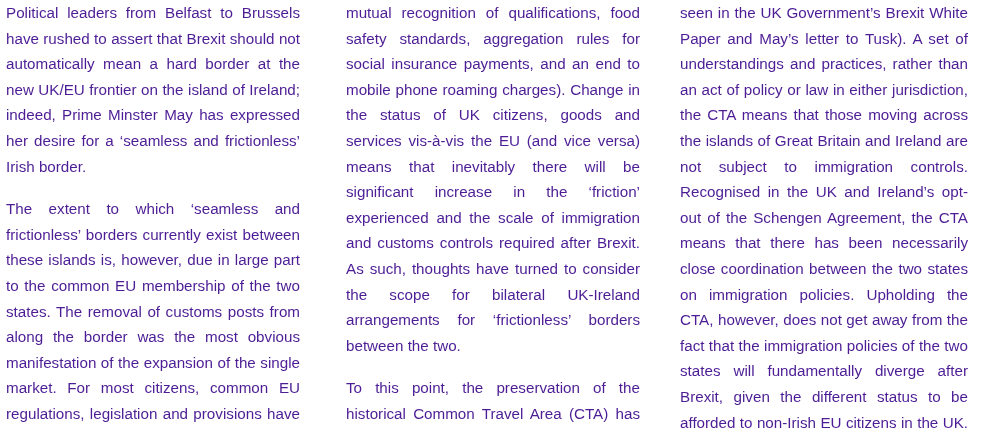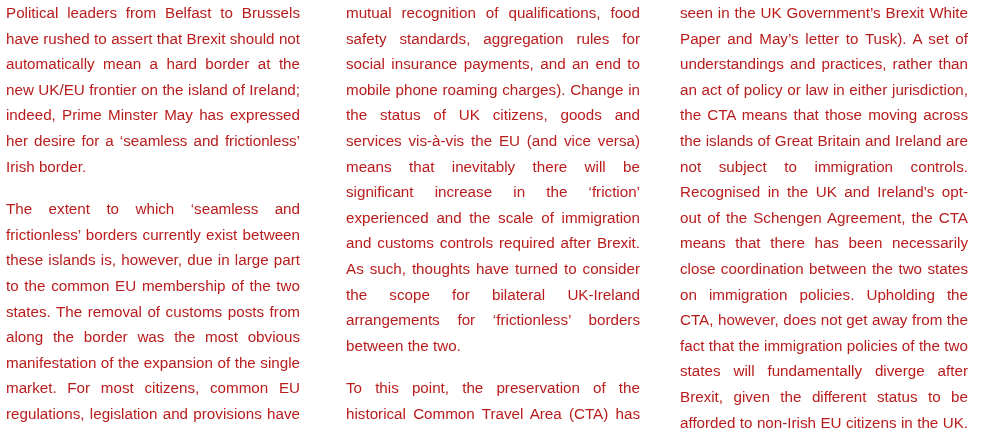--- a/index.html
+++ b/index.html
@@ -39,21 +39,21 @@
   .column.col2 { padding-left: 12px; padding-right: 28px; }
   .column.col3 { padding-left: 12px; }
 
   p.para {
     margin: 0 0 17px 0;
     font-size: 15.2px;
     line-height: 25.6px;
     text-align: justify;
     text-justify: inter-word;
     hyphens: none;
-    color: #b91c1c;
+    color: #4c1d95;
   }
   p.para.last { margin-bottom: 0; }
   
   .column > p.para:first-child { margin-top: 0; }
 </style>
 </head>
 <body>
 
 <div class="page">
   <div class="columns">

